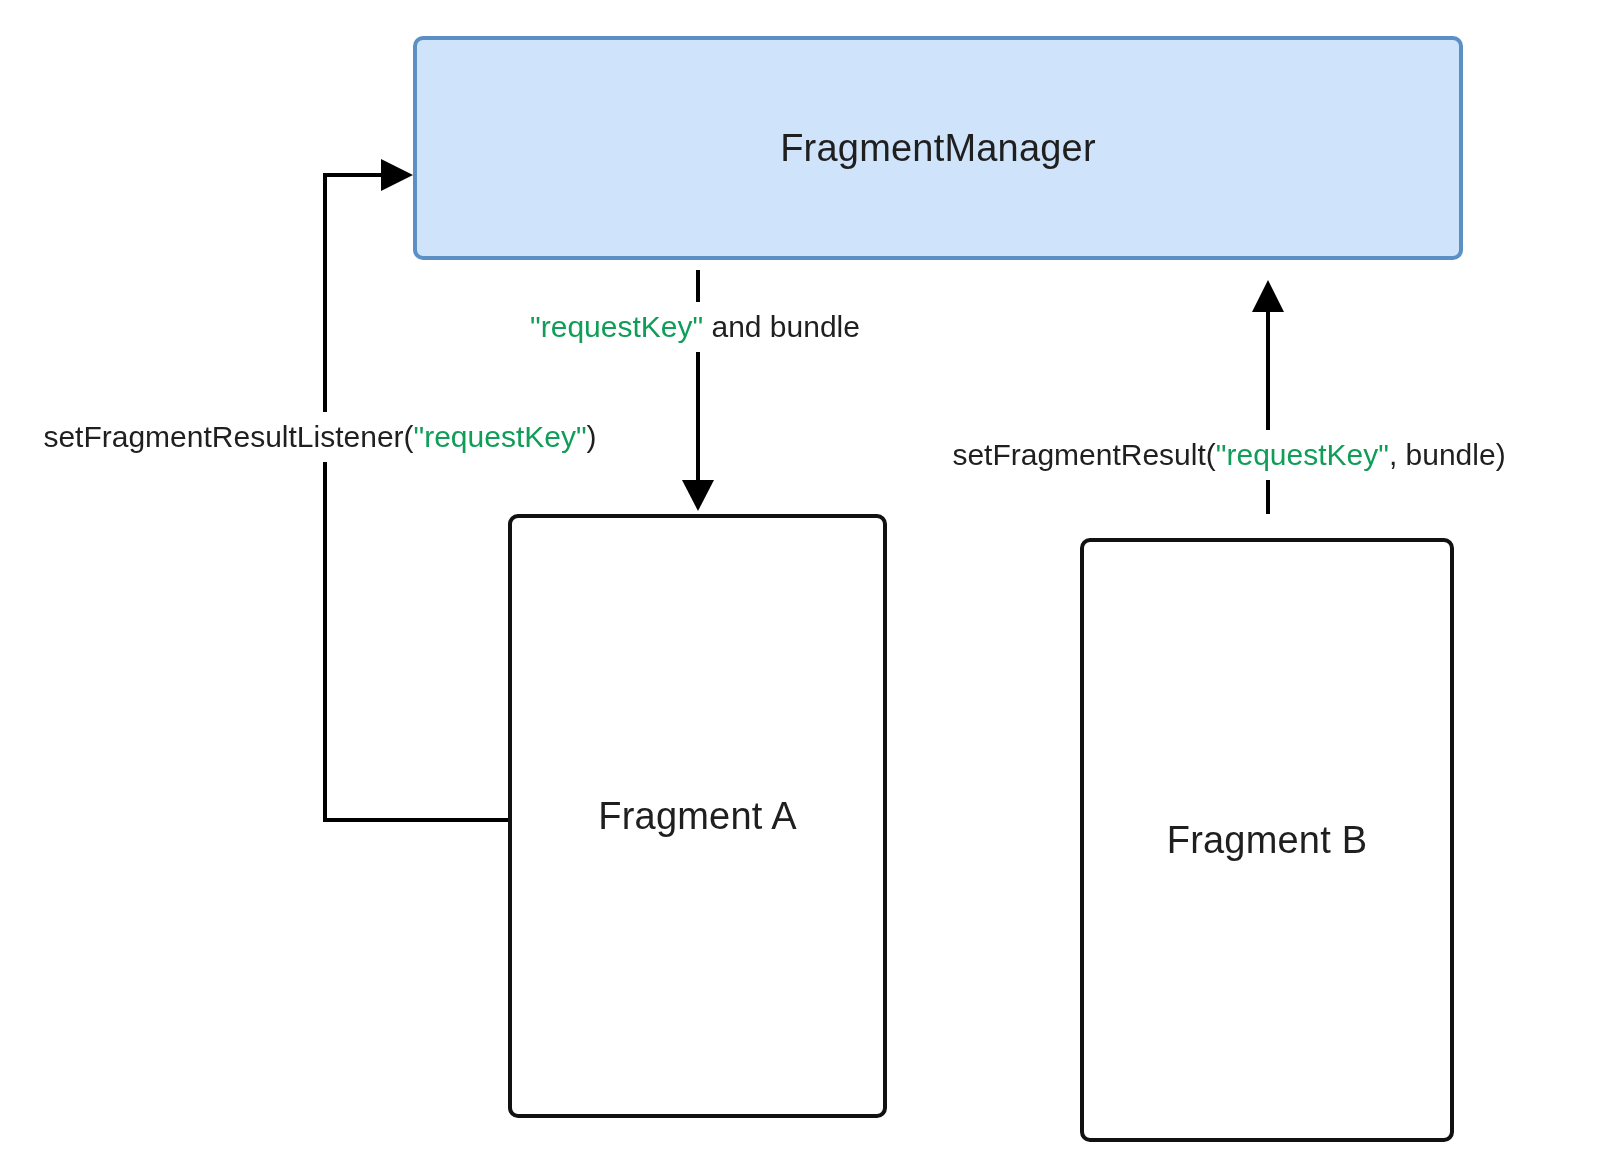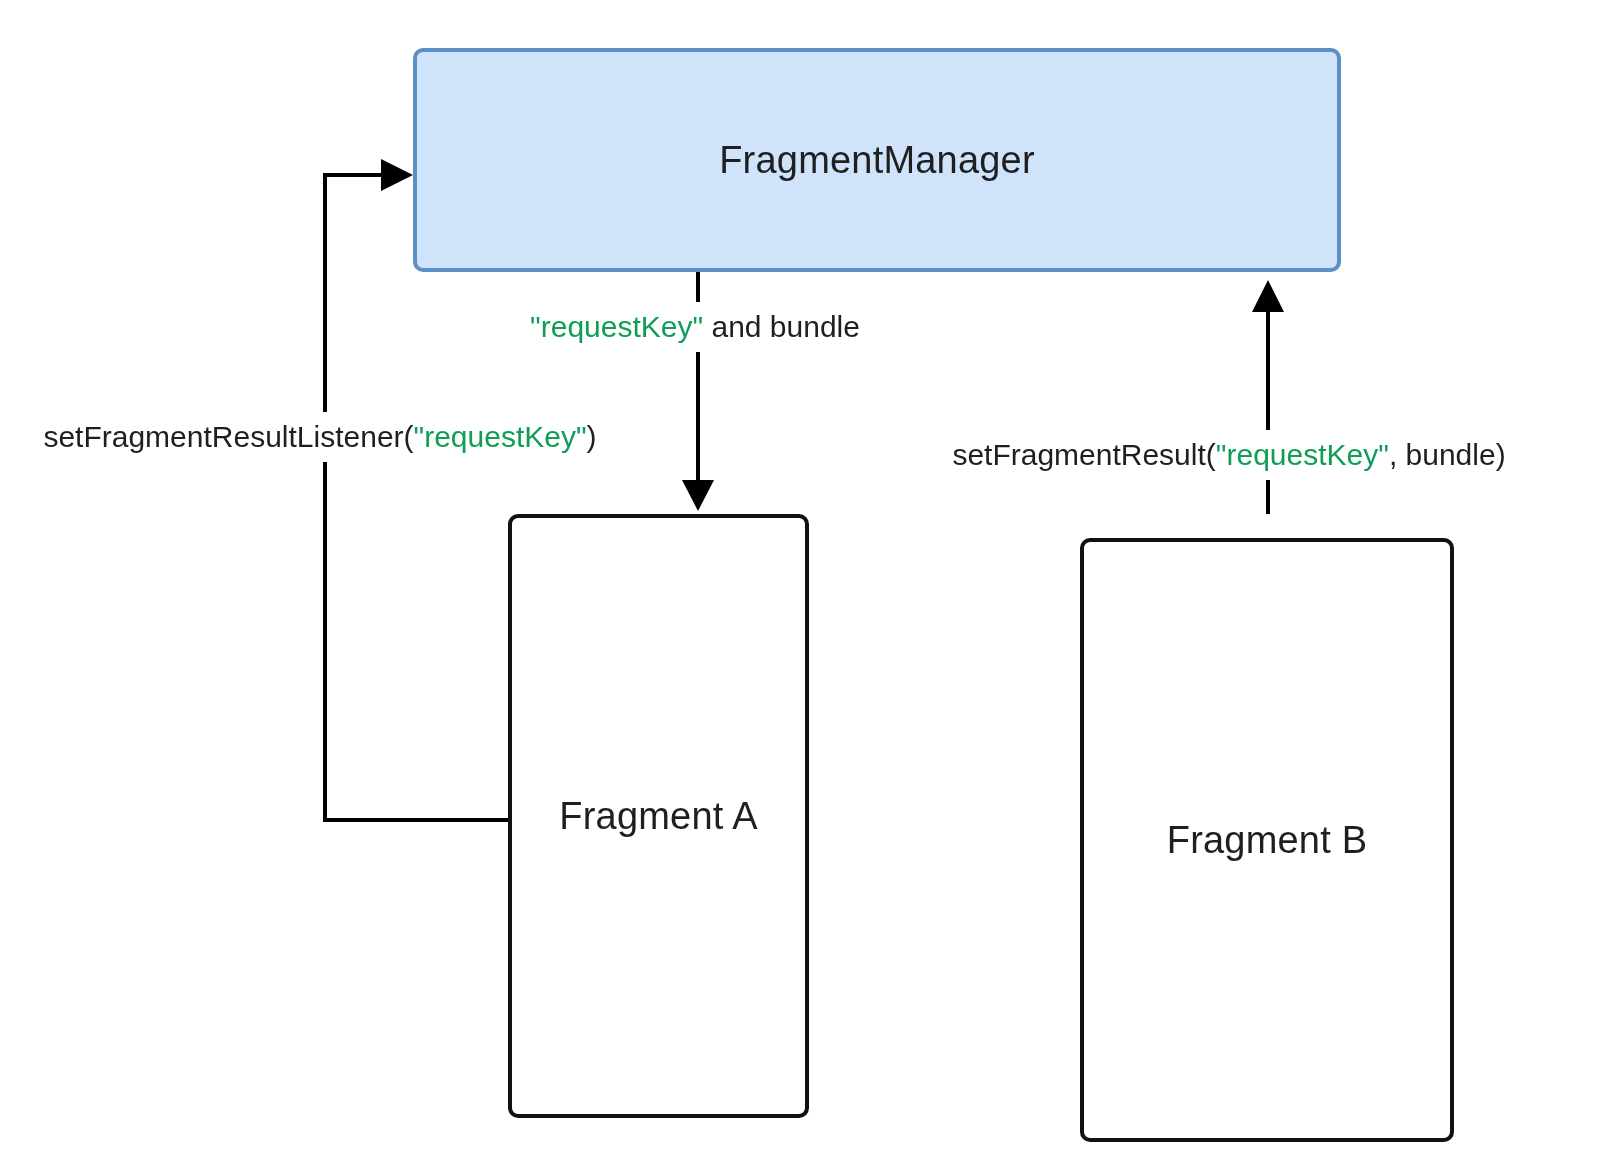--- a/index.html
+++ b/index.html
@@ -23,30 +23,30 @@
   .arrows{position:absolute;left:0;top:0;width:1600px;height:1169px;z-index:1;}
   .node{
     position:absolute;
     display:flex;align-items:center;justify-content:center;
     border-radius:10px;
     z-index:2;
     font-size:38px;
     letter-spacing:0.2px;
   }
   .manager{
-    left:413px;top:48px;width:928px;height:224px;
+    left:413px;top:36px;width:1050px;height:224px;
     background:var(--manager-fill);
     border:4px solid var(--manager-border);
     justify-content:center;
   }
   .fragment{
     background:#ffffff;
     border:4px solid #111111;
   }
-  .fragment-a{left:508px;top:514px;width:301px;height:604px;text-align:center;}
+  .fragment-a{left:508px;top:514px;width:379px;height:604px;text-align:center;}
   .fragment-b{left:1080px;top:514px;width:374px;height:604px;margin-top:24px;}
   .edge-label{
     position:absolute;
     transform:translate(-50%,-50%);
     white-space:nowrap;
     background:var(--bg);
     padding:8px 6px;
     font-size:30px;
     z-index:3;
   }

